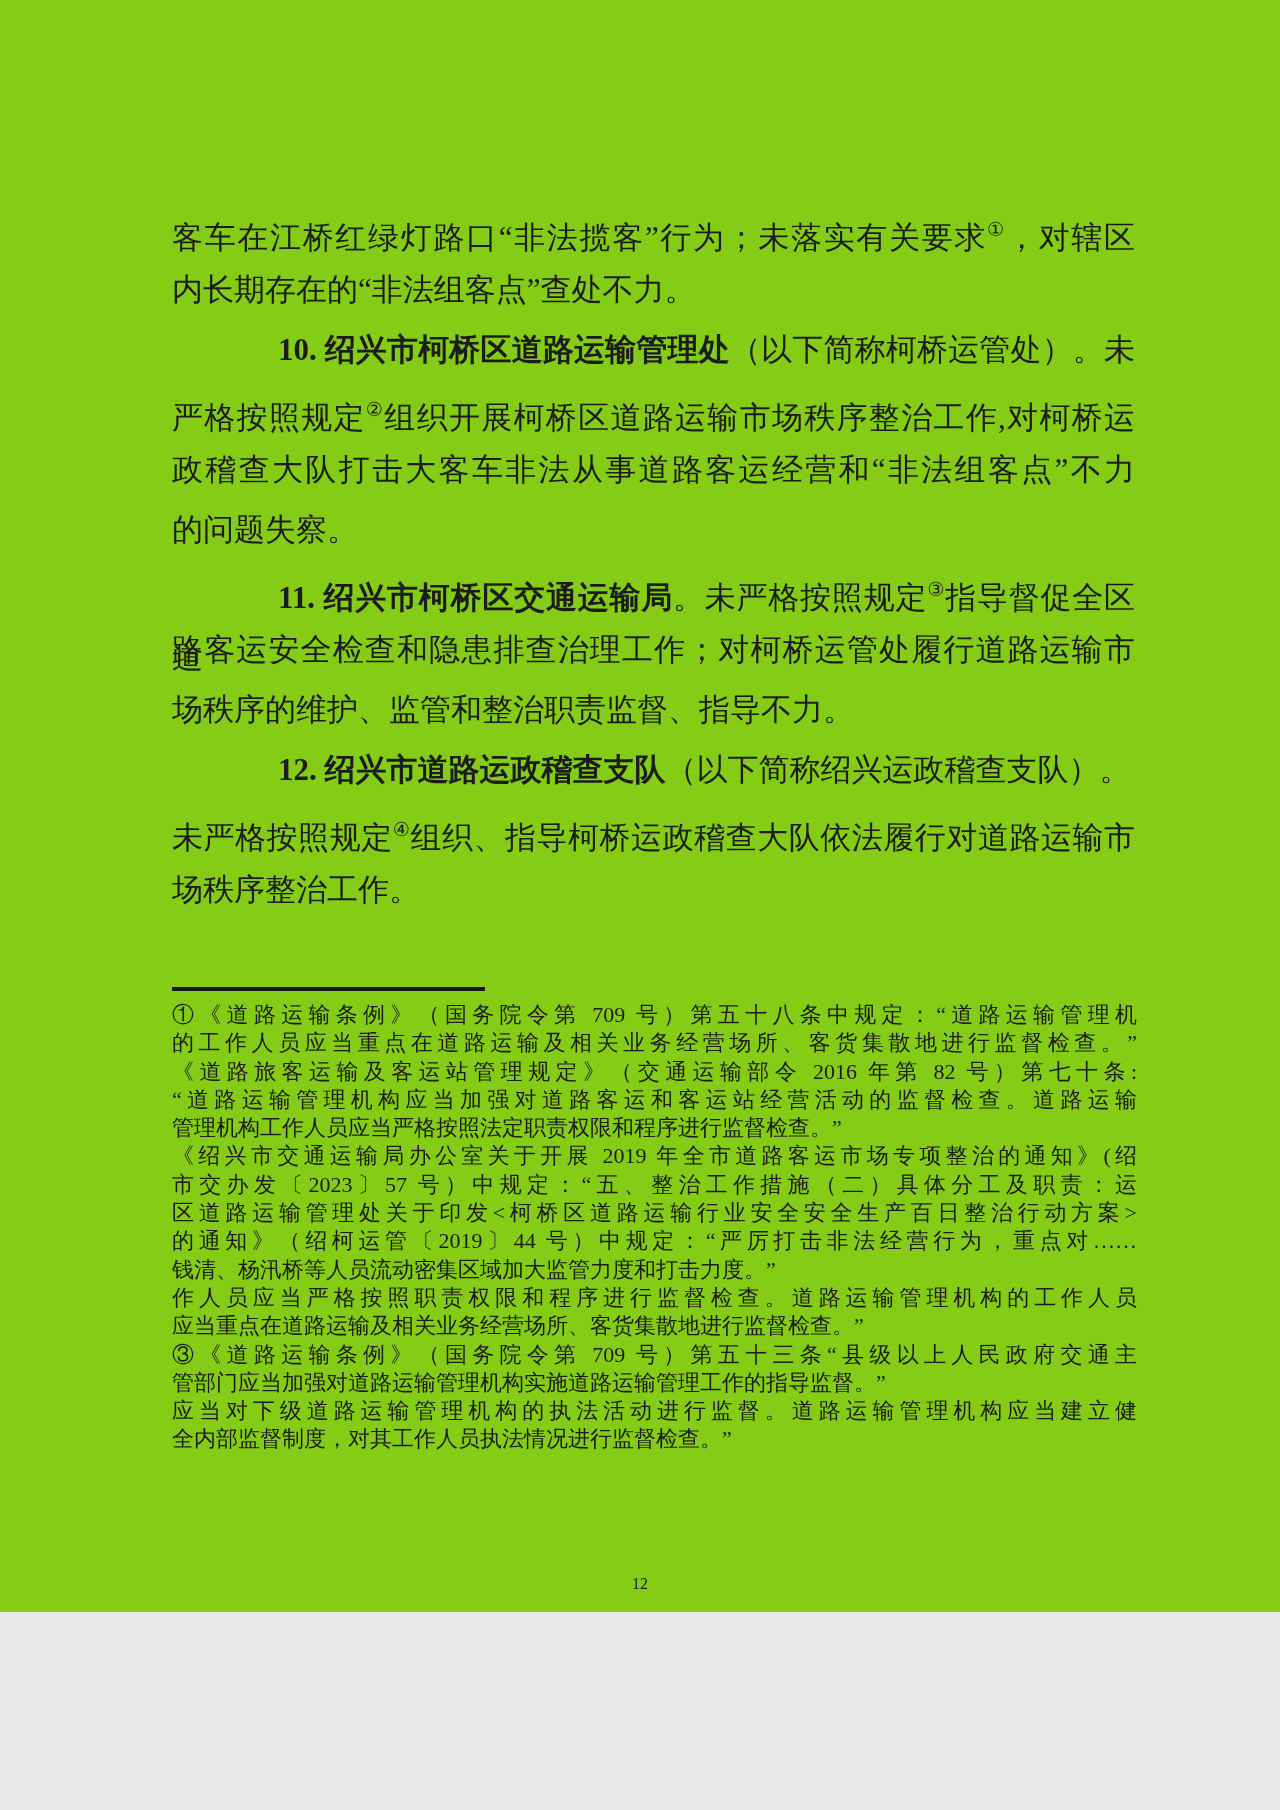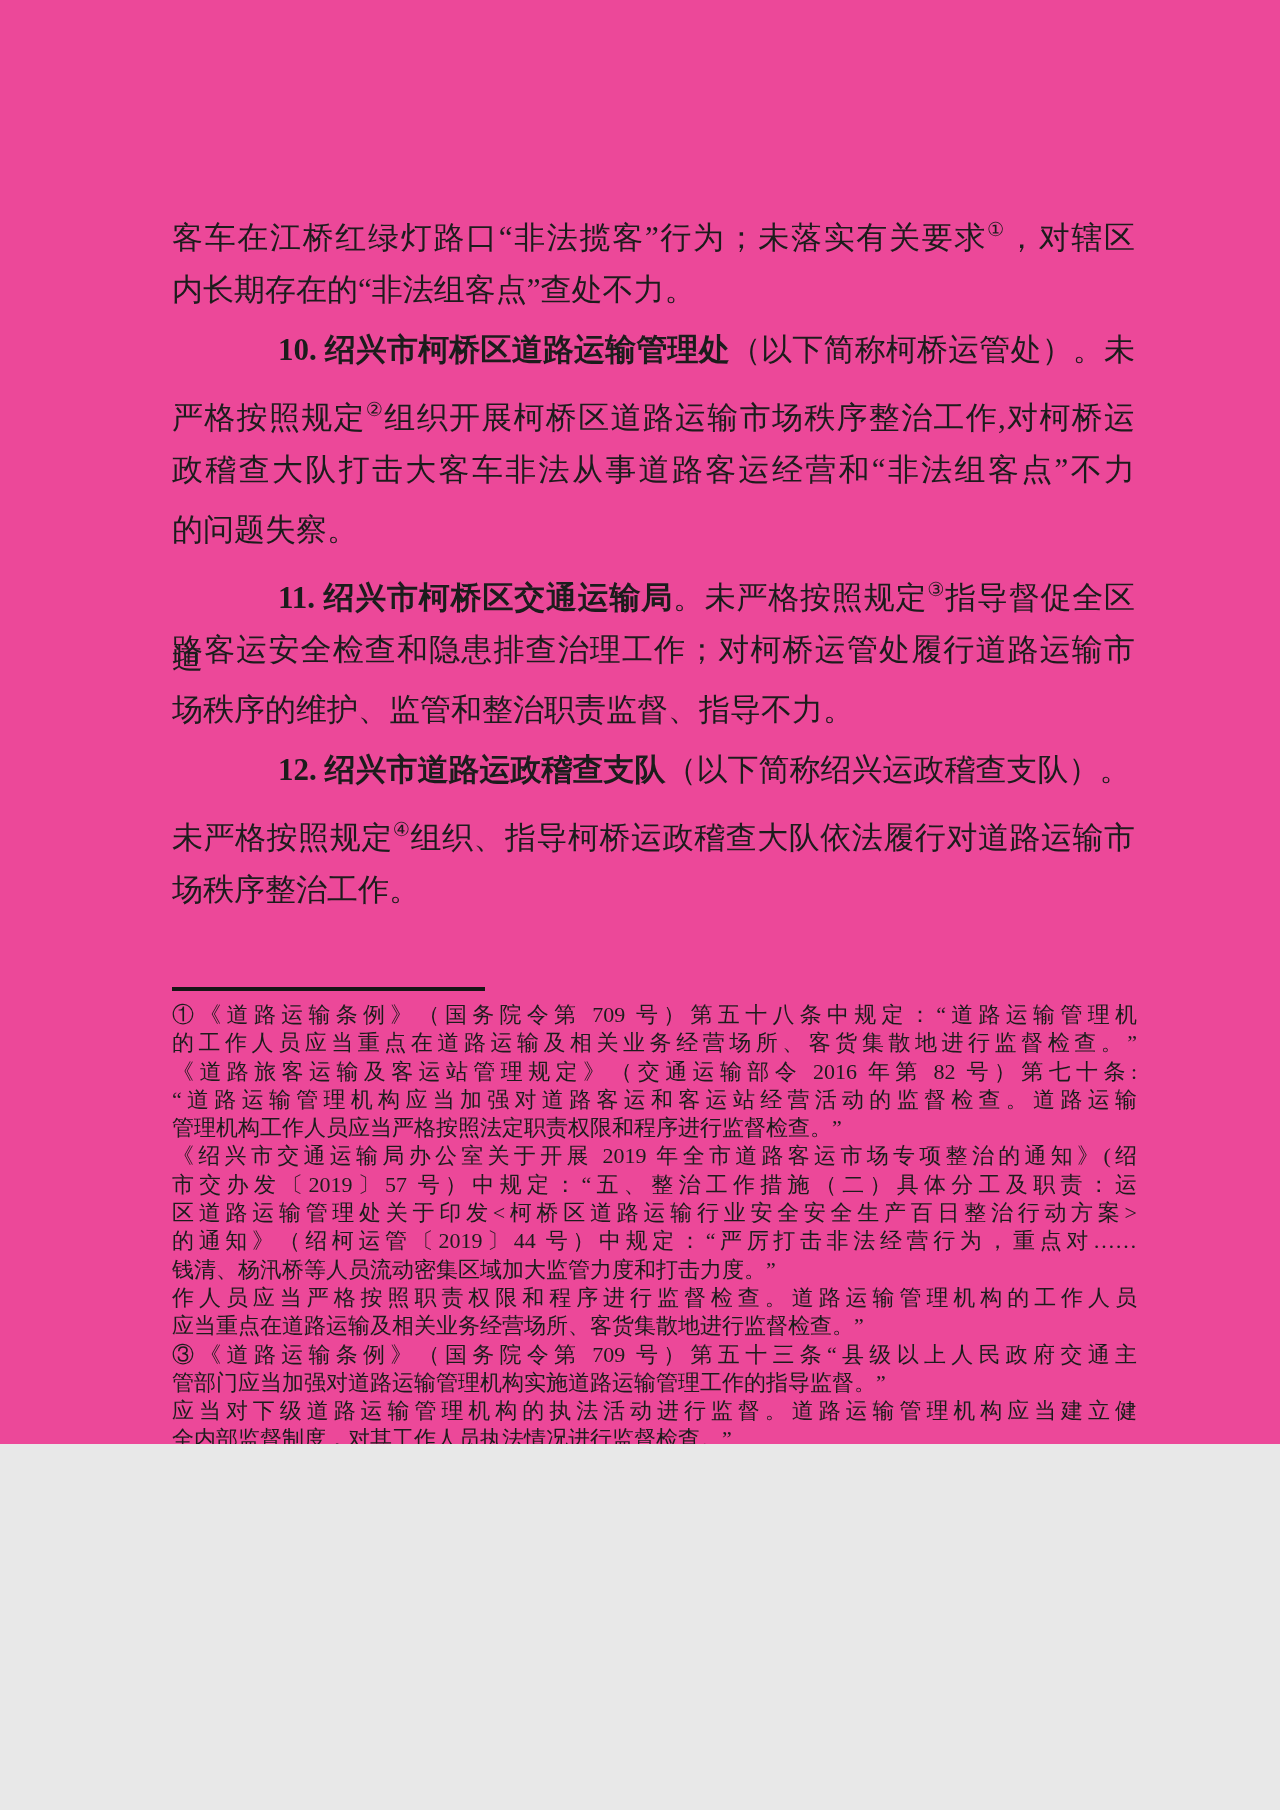--- a/index.html
+++ b/index.html
@@ -1,20 +1,20 @@
 <!DOCTYPE html>
 <html><head>
 <meta charset="utf-8">
 <style>
   html,body{margin:0;padding:0;background:#e8e8e8;}
   .page{
     position:relative;
-    width:1280px;height:1444px;
+    width:1280px;height:1612px;
     margin:0 auto;
-    background:#ec4899;
+    background:#84cc16;
     font-family:"Liberation Serif","DejaVu Serif",serif;
     color:#1c1c1c;
     overflow:hidden;
   }
   .body-text{
     position:absolute;
     left:172px;top:200px;width:963px;
     font-size:31px;
     line-height:60px;
   }
@@ -70,21 +70,21 @@
       <div class="line"><span>场秩序整治工作。</span></div>
     </div>
   <div class="rule"></div>
   <div class="footnotes">
       <div class="line fill"><span>①《道路运输条例》（国务院令第 709 号）第五十八条中规定：“道路运输管理机</span></div>
       <div class="line fill"><span>的工作人员应当重点在道路运输及相关业务经营场所、客货集散地进行监督检查。”</span></div>
       <div class="line fill"><span>《道路旅客运输及客运站管理规定》（交通运输部令 2016 年第 82 号）第七十条:</span></div>
       <div class="line fill"><span>“道路运输管理机构应当加强对道路客运和客运站经营活动的监督检查。道路运输</span></div>
       <div class="line"><span>管理机构工作人员应当严格按照法定职责权限和程序进行监督检查。”</span></div>
       <div class="line fill"><span>《绍兴市交通运输局办公室关于开展 2019 年全市道路客运市场专项整治的通知》(绍</span></div>
-      <div class="line fill"><span>市交办发〔2019〕57 号）中规定：“五、整治工作措施（二）具体分工及职责：运</span></div>
+      <div class="line fill"><span>市交办发〔2023〕57 号）中规定：“五、整治工作措施（二）具体分工及职责：运</span></div>
       <div class="line fill"><span>区道路运输管理处关于印发&lt;柯桥区道路运输行业安全安全生产百日整治行动方案&gt;</span></div>
       <div class="line fill"><span>的通知》（绍柯运管〔2019〕44 号）中规定：“严厉打击非法经营行为，重点对……</span></div>
       <div class="line"><span>钱清、杨汛桥等人员流动密集区域加大监管力度和打击力度。”</span></div>
       <div class="line fill"><span>作人员应当严格按照职责权限和程序进行监督检查。道路运输管理机构的工作人员</span></div>
       <div class="line"><span>应当重点在道路运输及相关业务经营场所、客货集散地进行监督检查。”</span></div>
       <div class="line fill"><span>③《道路运输条例》（国务院令第 709 号）第五十三条“县级以上人民政府交通主</span></div>
       <div class="line"><span>管部门应当加强对道路运输管理机构实施道路运输管理工作的指导监督。”</span></div>
       <div class="line fill"><span>应当对下级道路运输管理机构的执法活动进行监督。道路运输管理机构应当建立健</span></div>
       <div class="line"><span>全内部监督制度，对其工作人员执法情况进行监督检查。”</span></div>
     </div>

